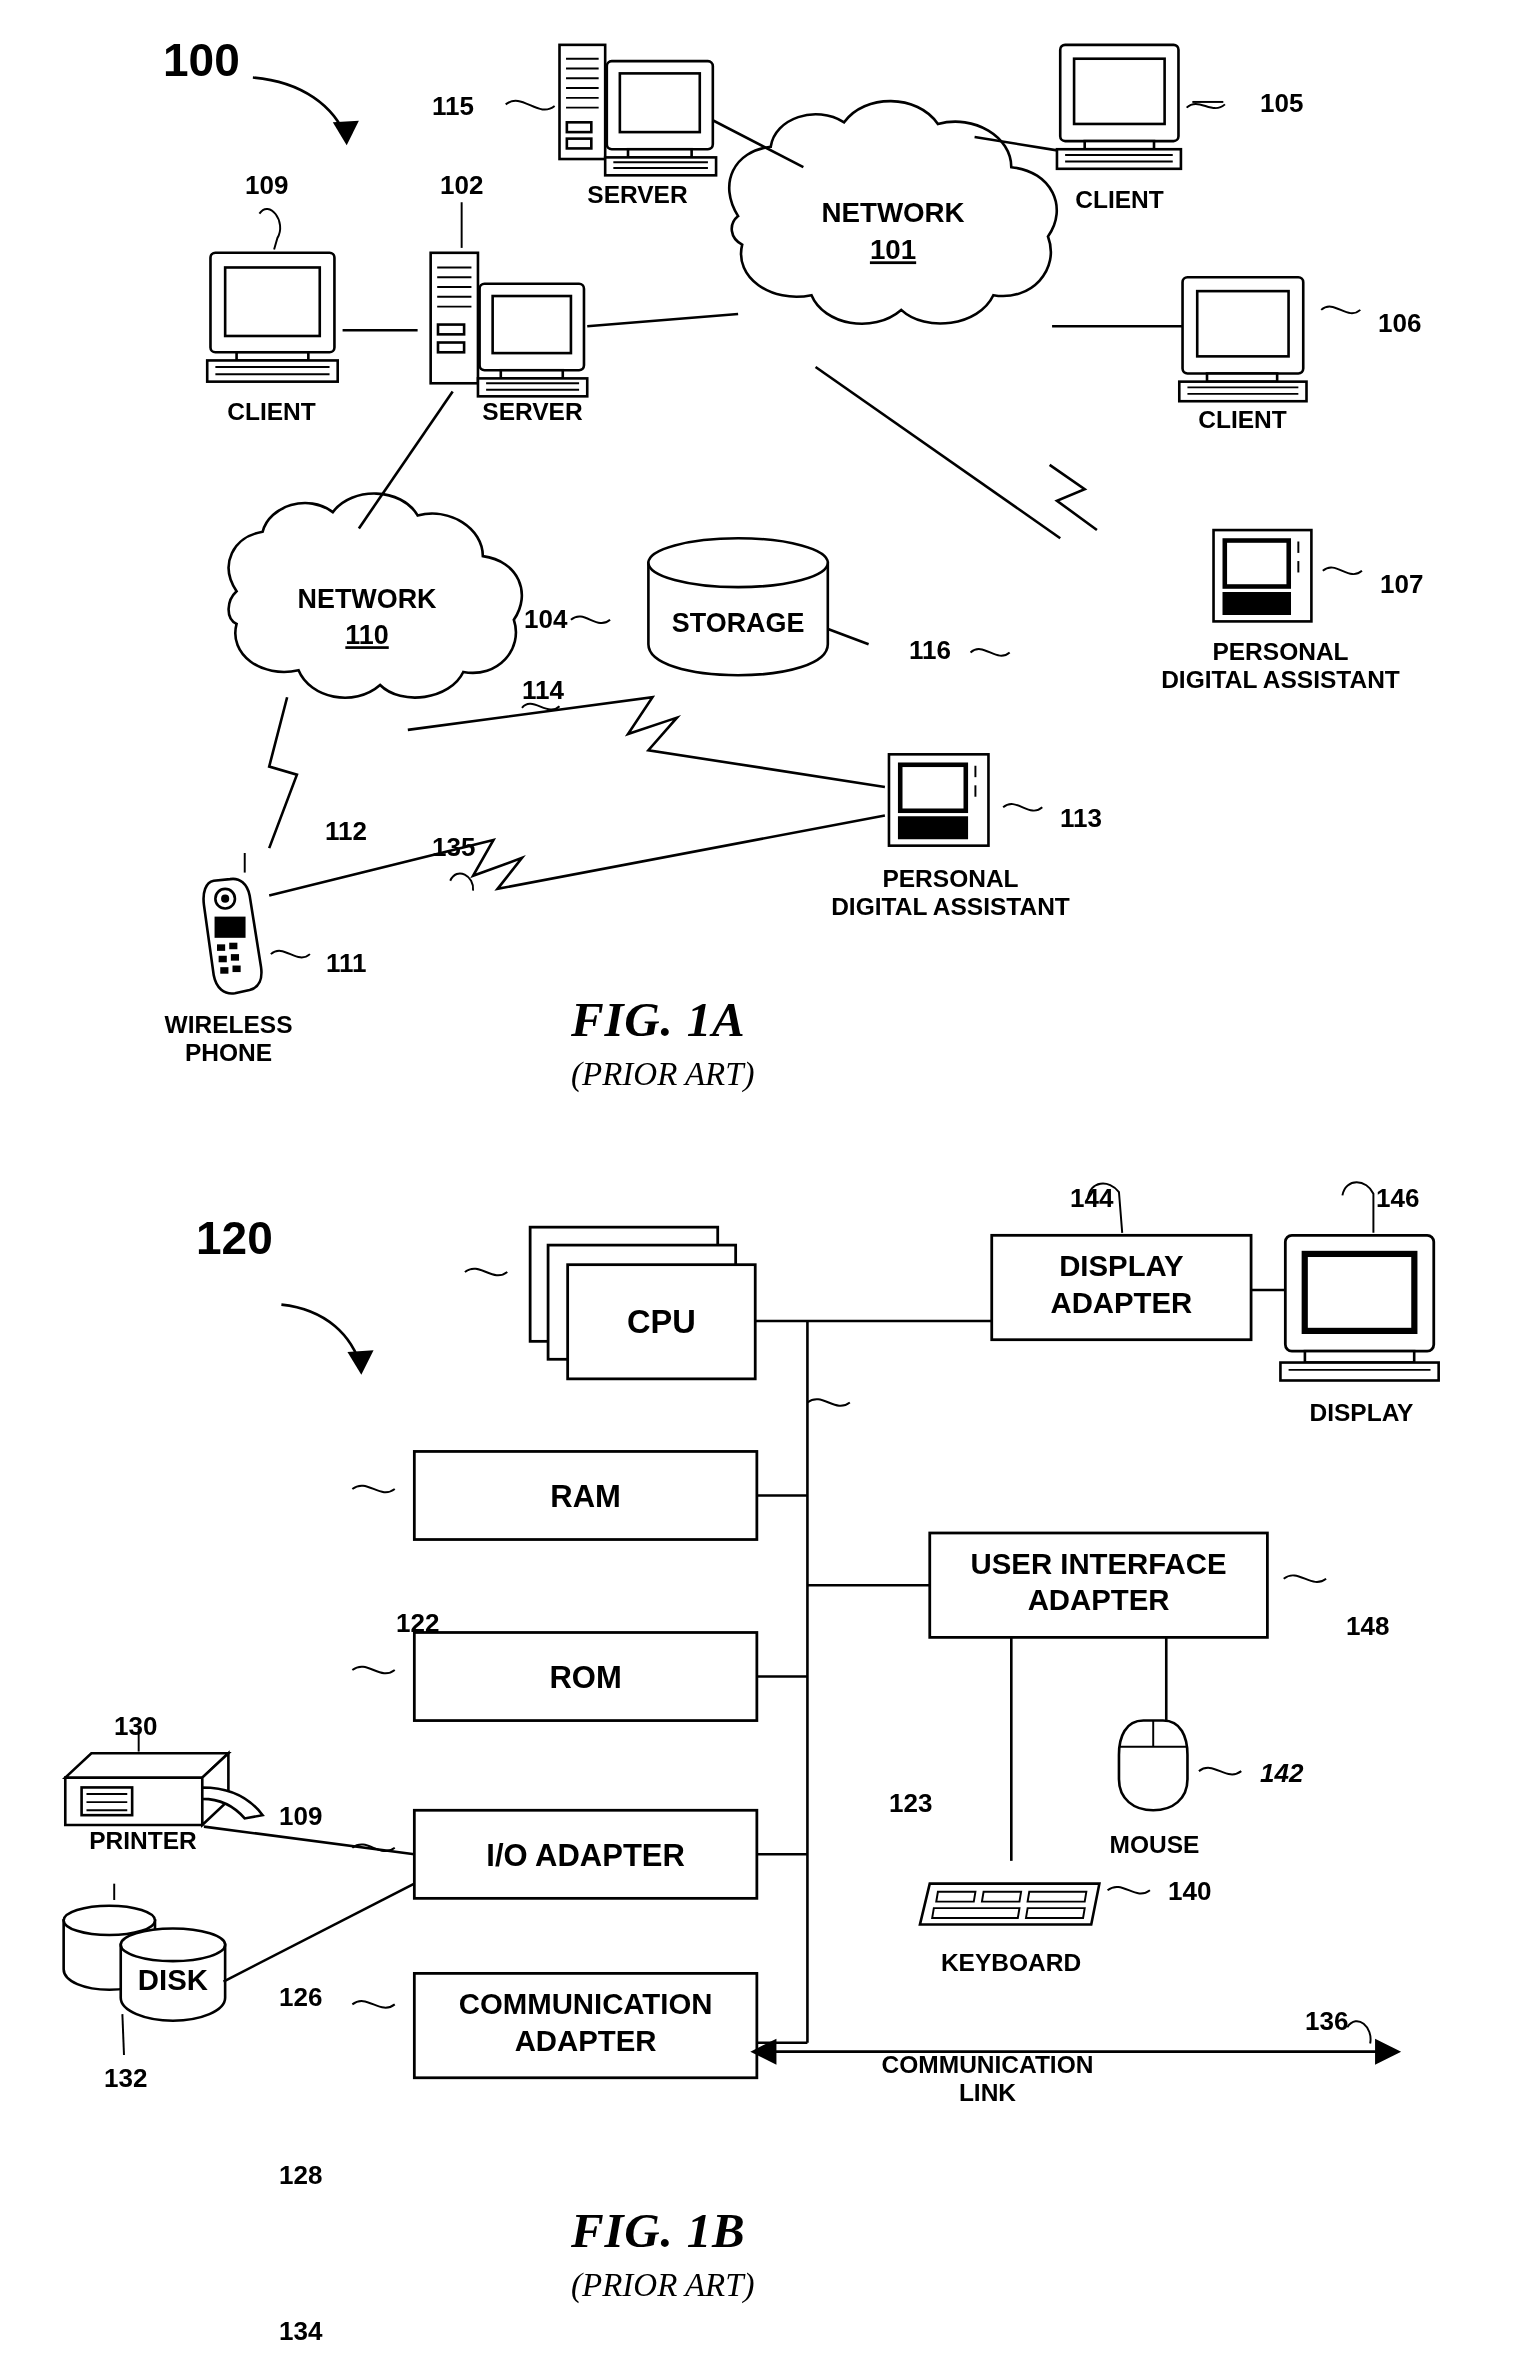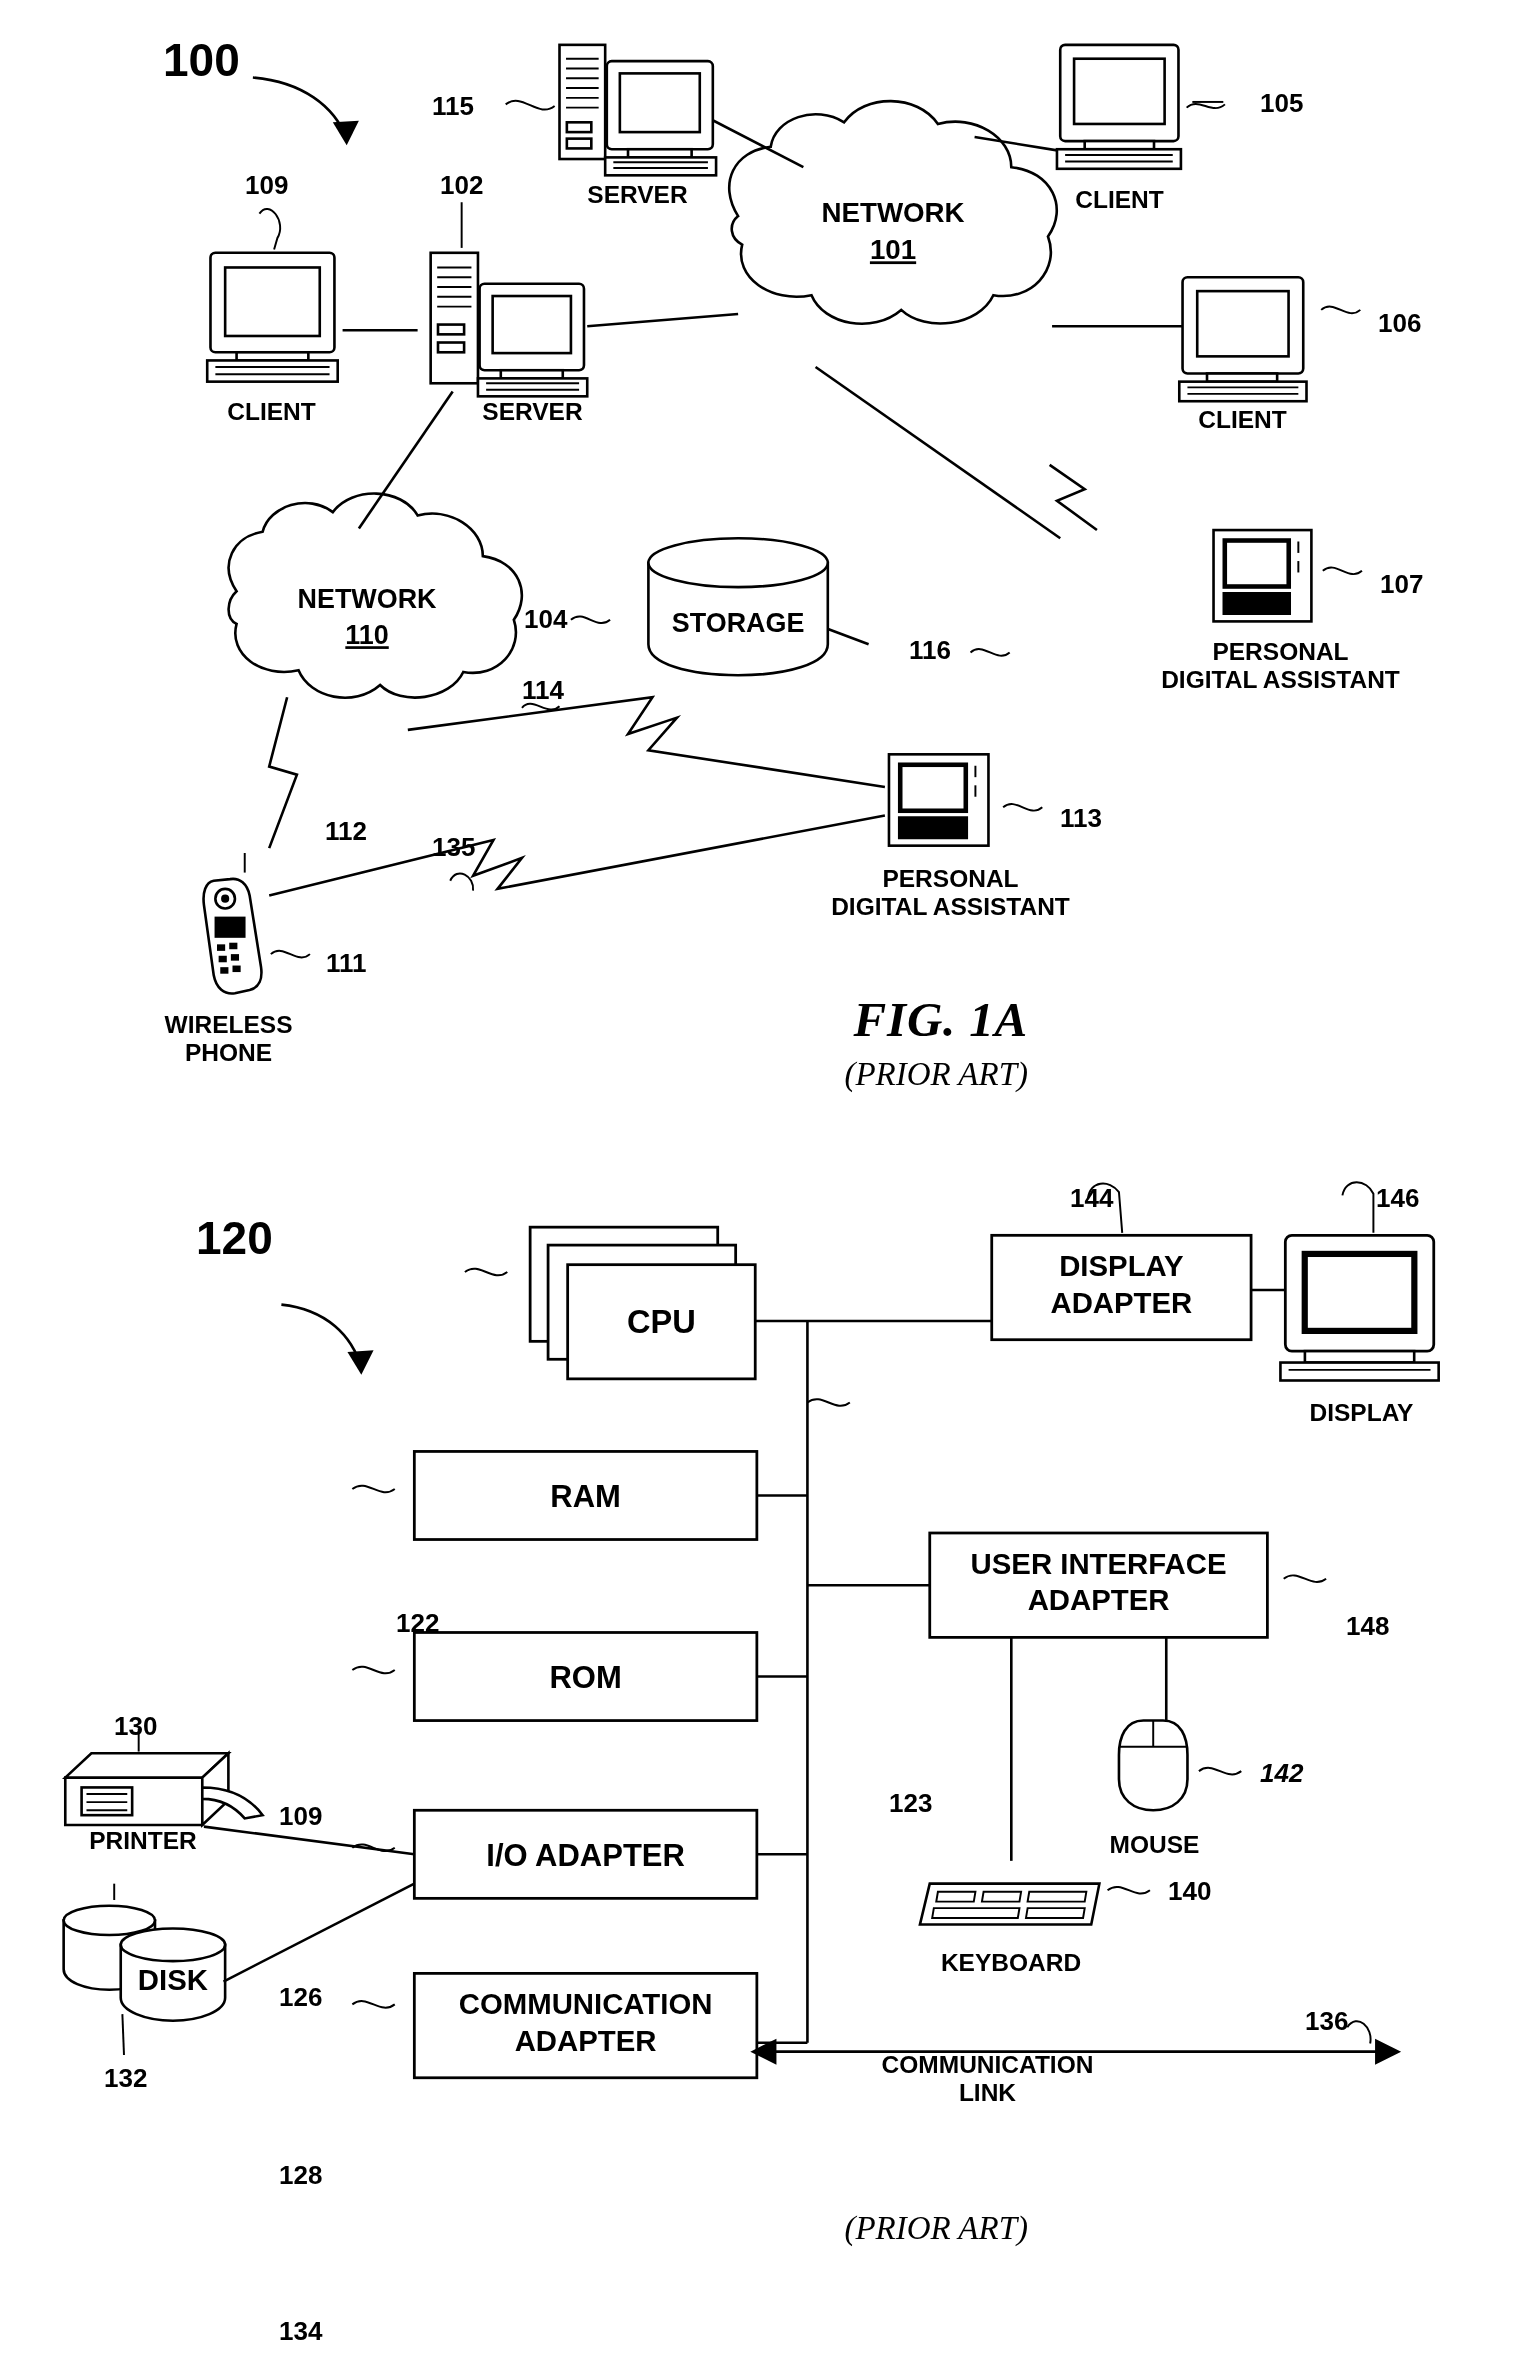--- a/index.html
+++ b/index.html
@@ -13,21 +13,21 @@
   }
   #page {
     position: relative;
     width: 1539px;
     height: 2377px;
     background: #ffffff;
     overflow: hidden;
   }
   .fig-caption {
     position: absolute;
-    text-align: right;
+    text-align: left;
     font-family: "Liberation Serif", serif;
     font-style: italic;
     font-weight: bold;
   }
   .fig-title {
     font-size: 49px;
     letter-spacing: 0.8px;
   }
   .fig-sub {
     font-size: 33px;
@@ -398,17 +398,18 @@
   <div class="ref" style="left:1260px; top:1758px;font-style:italic;">142</div>
   <div class="lbl" style="left:1077px; top:1831px; width:155px;">MOUSE</div>
 
   <div class="ref" style="left:1168px; top:1876px;">140</div>
   <div class="lbl" style="left:897px; top:1949px; width:228px;">KEYBOARD</div>
 
   <div class="ref" style="left:1305px; top:2006px;">136</div>
   <div class="lbl" style="left:816px; top:2051px; width:343px;"><span>COMMUNICATION</span><br><span>LINK</span></div>
 
   <div class="fig-caption" style="left:571px; top:2202px; width:457px;">
+    <div class="fig-title">FIG. 1B</div>
     <div class="fig-sub">(PRIOR ART)</div>
   </div>
 
 </div>
 
 
 </body></html>

